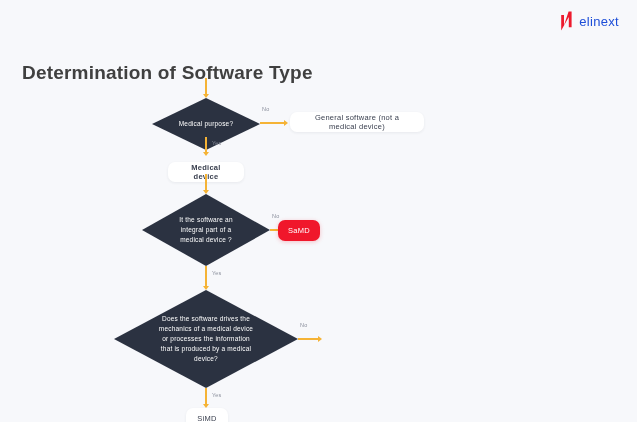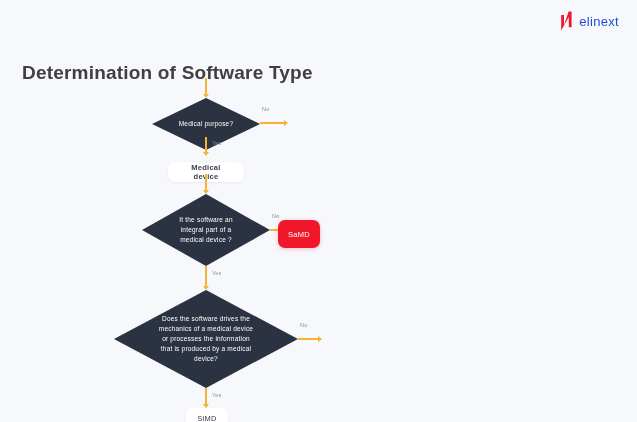--- a/index.html
+++ b/index.html
@@ -183,20 +183,21 @@
   <div class="node diamond" style="left:152px; top:88px; width:108px; height:52px; transform:translateY(-38px);">
     <span class="dtext">Medical purpose?</span>
   </div>
 
   <div class="arrow-h" style="left:260px; top:70px; width:28px; height:10px;">
     <span class="stem"></span>
       <span class="head"></span>
   </div>
   <div class="edge-label" style="left:262px; top:58px;">No</div>
 
+  <div class="node box" style="left:290px; top:64px; width:134px; height:20px;">General software (not a medical device)</div>
 
   <div class="arrow-v" style="left:200px; top:89px; width:12px; height:19px;">
     <span class="stem"></span>
       <span class="head"></span>
   </div>
   <div class="edge-label" style="left:212px; top:92px;">Yes</div>
 
   <div class="node box" style="left:168px; top:114px; width:76px; height:20px;font-weight:bold;">Medical device</div>
 
   <div class="arrow-v" style="left:200px; top:126px; width:12px; height:20px;">
@@ -209,21 +210,21 @@
 integral part of a
 medical device ?</span>
   </div>
 
   <div class="arrow-h" style="left:270px; top:177px; width:24px; height:10px;">
     <span class="stem"></span>
       <span class="head"></span>
   </div>
   <div class="edge-label" style="left:272px; top:165px;">No</div>
 
-  <div class="node box-accent" style="left:278px; top:172px; width:42px; height:28px;">SaMD</div>
+  <div class="node box-accent" style="left:278px; top:172px; width:42px; height:21px;">SaMD</div>
 
   <div class="arrow-v" style="left:200px; top:218px; width:12px; height:24px;">
     <span class="stem"></span>
       <span class="head"></span>
   </div>
   <div class="edge-label" style="left:212px; top:222px;">Yes</div>
 
   <div class="node diamond" style="left:114px; top:242px; width:184px; height:98px;">
     <span class="dtext">Does the software drives the
 mechanics of a medical device

